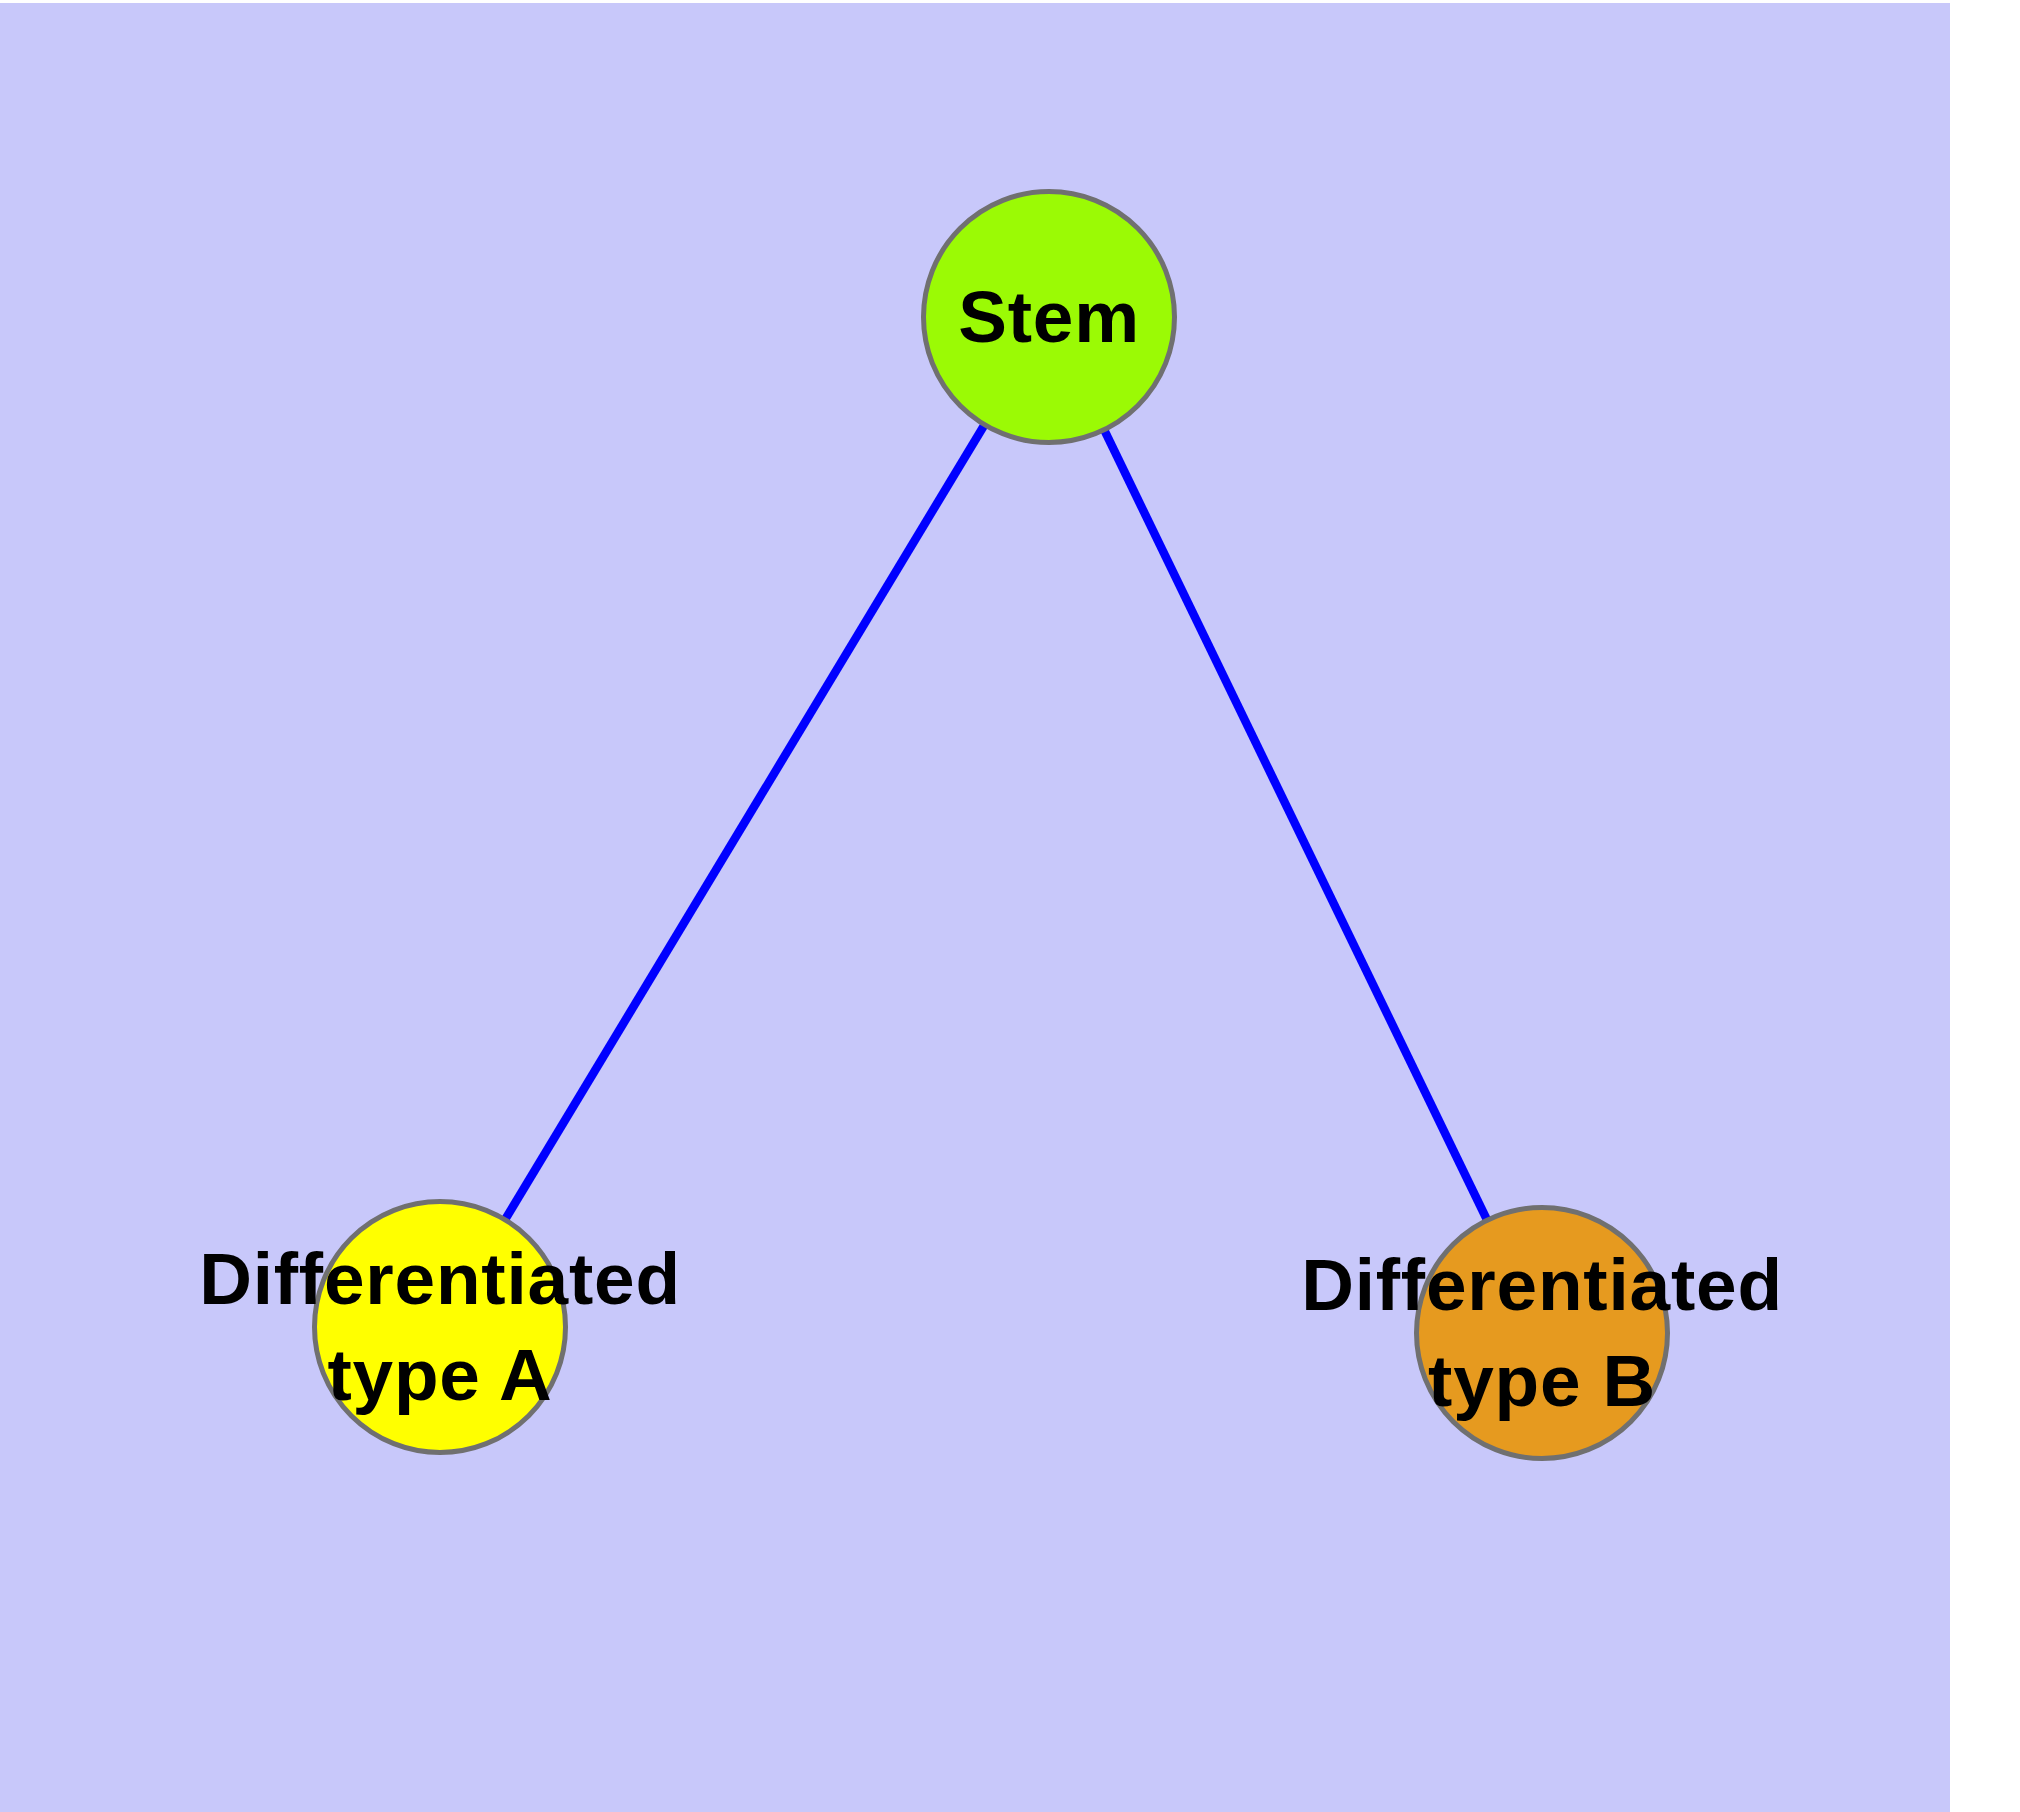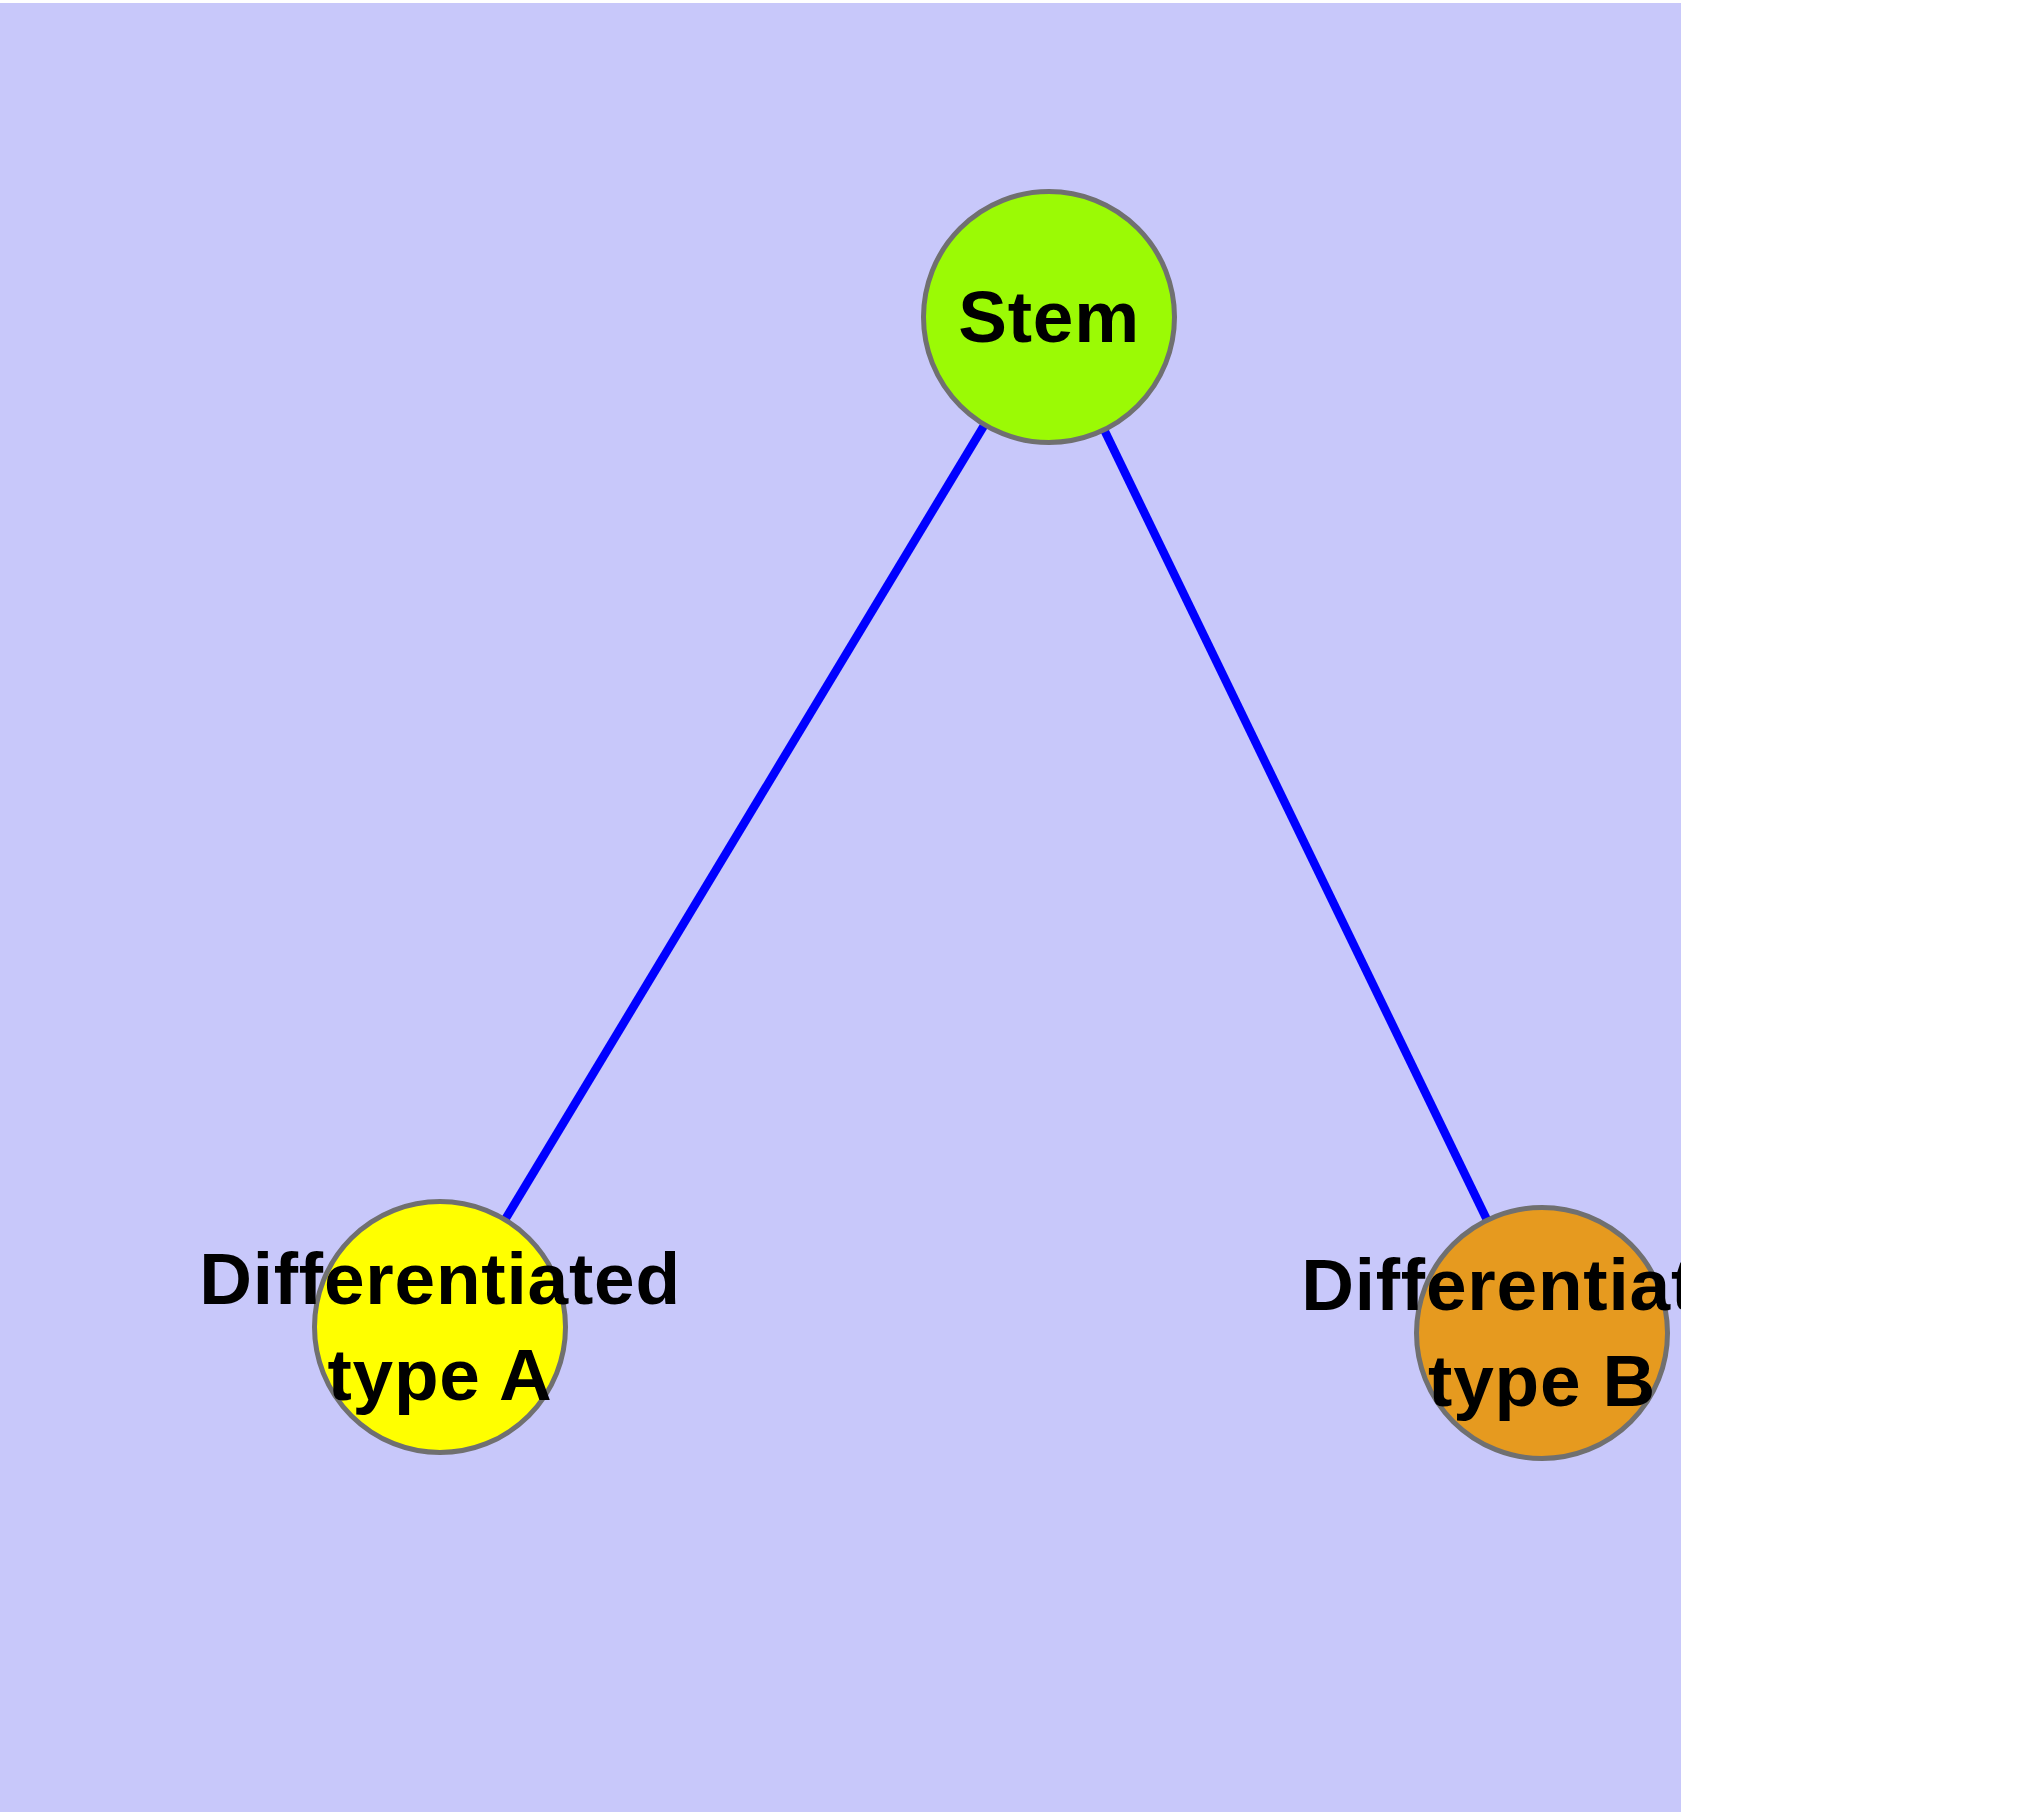--- a/index.html
+++ b/index.html
@@ -2,21 +2,21 @@
 <html style="font-size:13.6px"><head>
 <meta charset="utf-8">
 <style>
   html, body {
     margin: 0;
     padding: 0;
     background: #ffffff;
   }
   .canvas {
     position: relative;
-    width: 1681px;
+    width: 1950px;
     height: 1812px;
     overflow: hidden;
     font-family: "Liberation Sans", sans-serif;
   }
   .top-strip {
     position: absolute;
     left: 0;
     top: 0;
     width: 100%;
     height: 3.4px;

